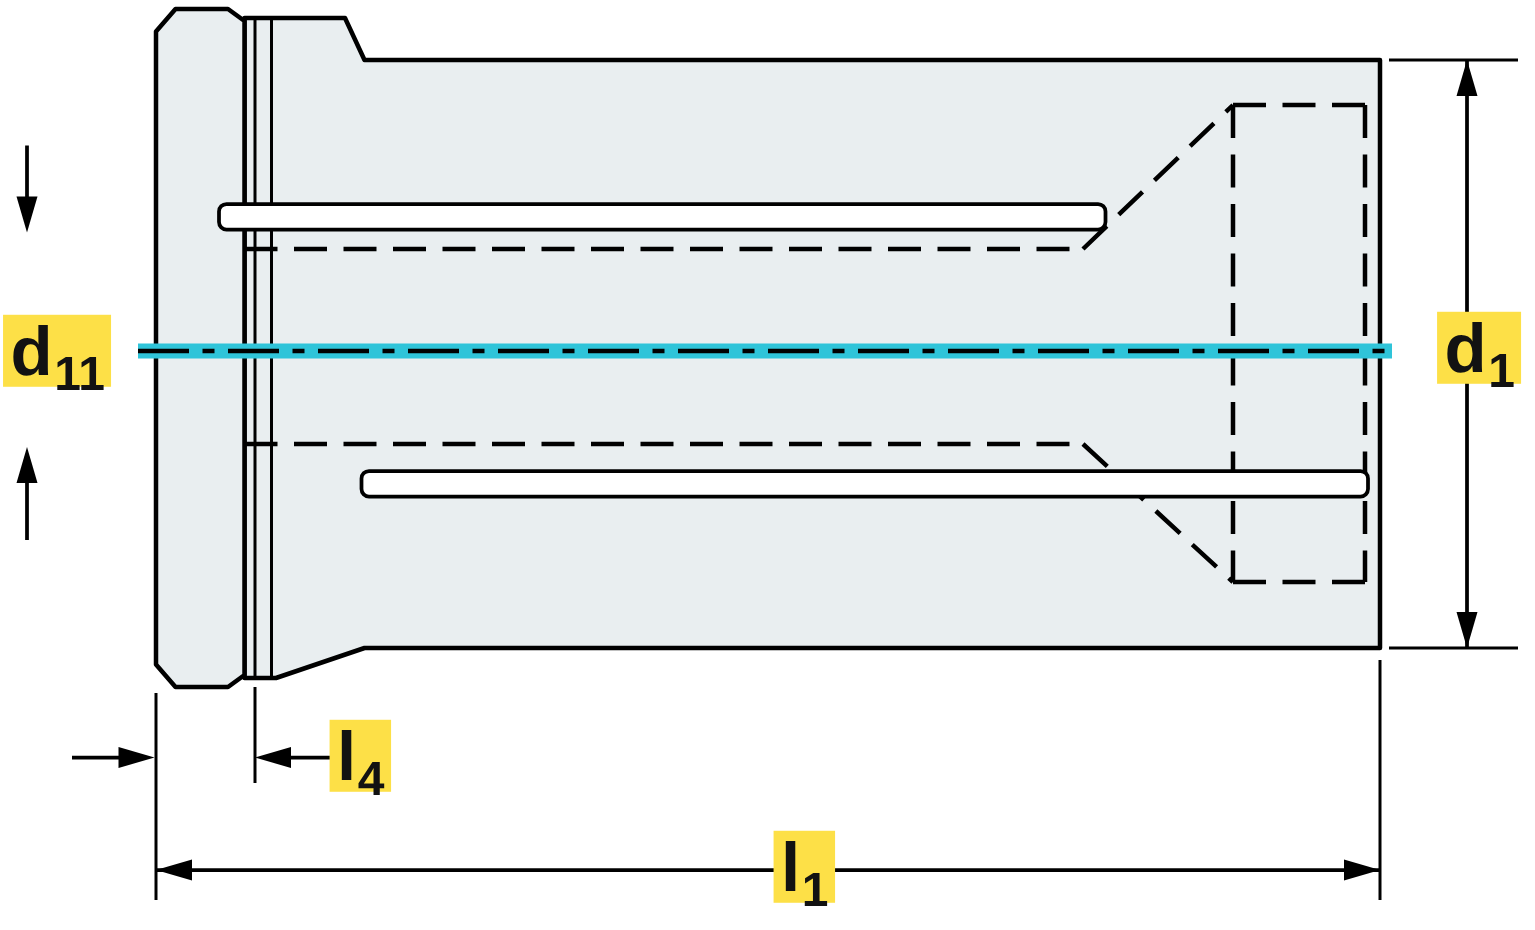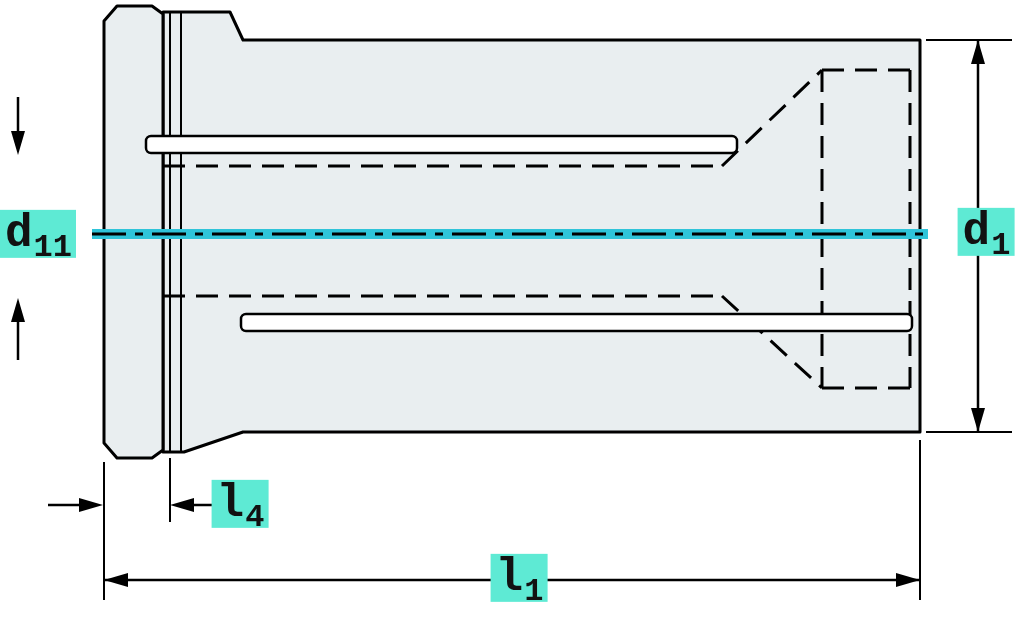--- a/index.html
+++ b/index.html
@@ -9,22 +9,22 @@
   .ol{stroke:#000;stroke-width:3;stroke-linejoin:round}
   .thin{stroke:#000;stroke-width:2;fill:none}
   .dim{stroke:#000;stroke-width:2.5;fill:none}
   .ext{stroke:#000;stroke-width:2;fill:none}
   .dash{stroke:#000;stroke-width:3;fill:none;stroke-dasharray:22 11}
   .cl-black{stroke:#000;stroke-width:3;fill:none;stroke-dasharray:34 9 8 9}
   .arr{fill:#000;stroke:none}
   .slot{fill:#ffffff;stroke:#000;stroke-width:2.5}
   .dim-label{
     position:absolute;transform:translate(-50%,-50%);
-    font-family:Liberation Mono, monospace;font-weight:600;font-size:46px;
-    color:#121212;background:#5eead4;padding:0 5px;line-height:1.05;white-space:nowrap}
+    font-family:Liberation Sans, sans-serif;font-weight:600;font-size:46px;
+    color:#121212;background:#fde047;padding:0 5px;line-height:1.05;white-space:nowrap}
   .dim-label .sub{font-size:32px;position:relative;top:10px;left:1px}
 </style>
 </head>
 <body>
 
 <div class="stage">
 
   <svg width="1023" height="620" viewBox="0 0 1023 620">
 
     <rect x="0" y="0" width="1023" height="620" fill="#ffffff"></rect>
@@ -86,15 +86,15 @@
       <polygon class="arr" points="920,580 896,573 896,587"></polygon>
     </g>
   </svg>
 
   <div class="dim-label" style="left:38px;top:234px"><span>d</span><span class="sub">11</span></div>
 
   <div class="dim-label" style="left:986px;top:232px"><span>d</span><span class="sub">1</span></div>
 
   <div class="dim-label" style="left:240px;top:504px"><span>l</span><span class="sub">4</span></div>
 
-  <div class="dim-label" style="left:519px;top:578px"><span>l</span><span class="sub">1</span></div>
+  <div class="dim-label" style="left:536px;top:578px"><span>l</span><span class="sub">1</span></div>
 
 </div>
 
 </body></html>

